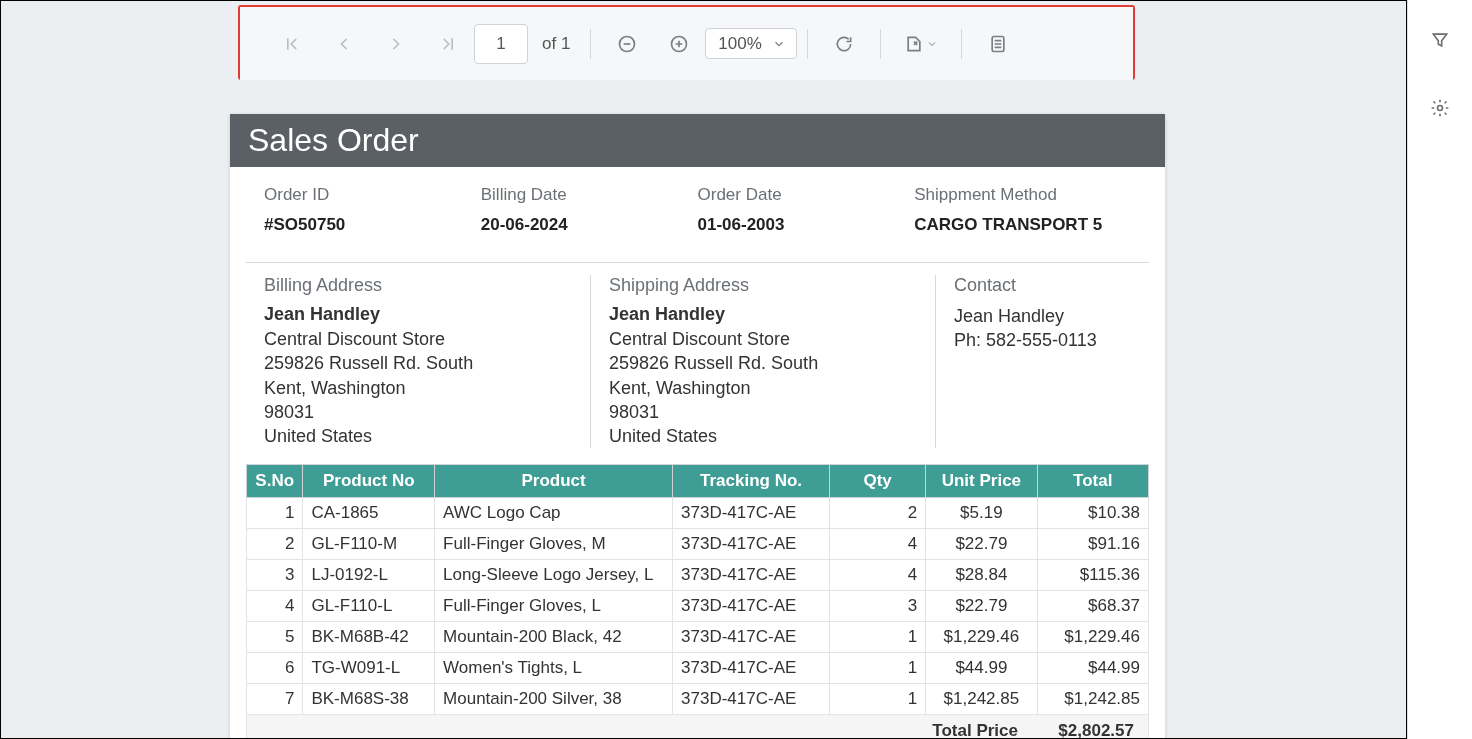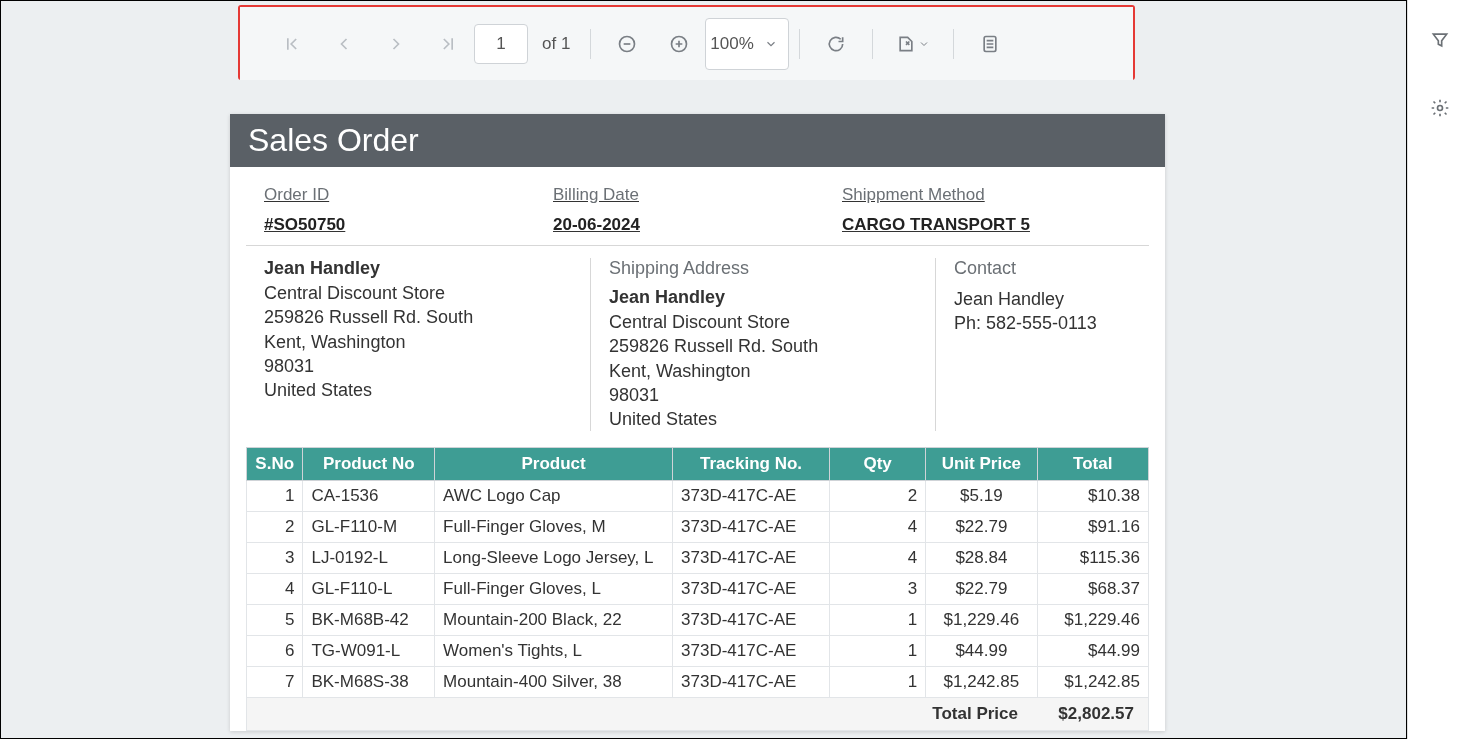--- a/index.html
+++ b/index.html
@@ -11,26 +11,26 @@
   .right-pane { width:65px; height:739px; background:#fff; border-left:1px solid #e0e0e0; display:flex; flex-direction:column; align-items:center; padding-top:14px; gap:16px; }
 
   
   .toolbar-frame { position:absolute; left:237px; top:4px; width:897px; height:75px; border:2px solid #e53935; border-radius:3px; }
   .toolbar { position:absolute; left:0; top:0; right:0; height:73px; background:#f5f7f8; display:flex; align-items:center; padding:0 26px; }
   .tb-btn { width:52px; height:52px; display:flex; align-items:center; justify-content:center; color:#7a7f85; border-radius:4px; cursor:pointer; }
   .tb-btn.disabled { color:#b9bec3; cursor:default; }
   .tb-sep { width:1px; height:30px; background:#d4d8db; margin:0 10px; }
   .page-input { width:54px; height:40px; border:1px solid #cfd3d7; border-radius:4px; background:#fff; text-align:center; font-size:17px; color:#555; }
   .page-of { margin:0 10px 0 14px; color:#555; font-size:17px; }
-  .zoom-select { height:52px; border:1px solid #cfd3d7; border-radius:4px; background:#fff; display:flex; align-items:center; padding:0 10px 0 4px; color:#555; font-size:17px; gap:10px; cursor:pointer; }
+  .zoom-select { height:31px; border:1px solid #cfd3d7; border-radius:4px; background:#fff; display:flex; align-items:center; padding:0 10px 0 12px; color:#555; font-size:17px; gap:10px; cursor:pointer; }
 
   
   .report { position:absolute; left:229px; top:113px; width:935px; background:#fff; box-shadow:0 1px 4px rgba(0,0,0,.15); }
   .report-header { background:#5a6066; color:#fff; font-weight:400; font-size:32px; padding:8px 18px; }
-  .meta-row { display:flex; padding:18px 18px 10px 18px; border-bottom:1px solid #d7d7d7; margin:0 16px;text-decoration:underline; }
+  .meta-row { display:flex; padding:18px 18px 27px 18px; border-bottom:1px solid #d7d7d7; margin:0 16px; }
   .meta-col { flex:1 1 0; }
   .meta-col .label { color:#6b7075; font-size:17px; margin-bottom:4px; }
   .meta-col .value { color:#222; font-size:17px; font-weight:700;margin-top:10px; }
 
   .addr-row { display:flex; padding:12px 16px 16px 16px; }
   .addr-col { padding:0 18px; }
   .addr-col.c1 { width:345px; border-right:1px solid #d7d7d7; }
   .addr-col.c2 { width:345px; border-right:1px solid #d7d7d7; }
   .addr-col.c3 { flex:1; }
   .addr-title { color:#6b7075; font-size:18px; margin-bottom:8px; }
@@ -137,27 +137,32 @@
     <div class="meta-row">
       <div class="meta-col">
         <div class="label">Order ID</div>
         <div class="value">#SO50750</div>
       </div>
       <div class="meta-col">
         <div class="label">Billing Date</div>
         <div class="value">20-06-2024</div>
       </div>
       <div class="meta-col">
+        <div class="label">Order Date</div>
+        <div class="value">01-06-2003</div>
+      </div>
+      <div class="meta-col">
         <div class="label">Shippment Method</div>
         <div class="value">CARGO TRANSPORT 5</div>
       </div>
     </div>
 
     <div class="addr-row">
       <div class="addr-col c1">
+        <div class="addr-title">Billing Address</div>
         <div class="addr-name">Jean Handley</div>
         <div class="addr-line">Central Discount Store</div>
         <div class="addr-line">259826 Russell Rd. South</div>
         <div class="addr-line">Kent, Washington</div>
         <div class="addr-line">98031</div>
         <div class="addr-line">United States</div>
       </div>
       <div class="addr-col c2">
         <div class="addr-title">Shipping Address</div>
         <div class="addr-name">Jean Handley</div>
@@ -182,21 +187,21 @@
           <th>Product</th>
           <th>Tracking No.</th>
           <th>Qty</th>
           <th>Unit Price</th>
           <th>Total</th>
         </tr>
       </thead>
       <tbody id="items-body">
           <tr>
             <td class="sn">1</td>
-            <td class="pno">CA-1536</td>
+            <td class="pno">CA-1865</td>
             <td class="prod">AWC Logo Cap</td>
             <td class="track">373D-417C-AE</td>
             <td class="qty">2</td>
             <td class="price">$5.19</td>
             <td class="total">$10.38</td>
           </tr>
           <tr>
             <td class="sn">2</td>
             <td class="pno">GL-F110-M</td>
             <td class="prod">Full-Finger Gloves, M</td>
@@ -219,39 +224,39 @@
             <td class="pno">GL-F110-L</td>
             <td class="prod">Full-Finger Gloves, L</td>
             <td class="track">373D-417C-AE</td>
             <td class="qty">3</td>
             <td class="price">$22.79</td>
             <td class="total">$68.37</td>
           </tr>
           <tr>
             <td class="sn">5</td>
             <td class="pno">BK-M68B-42</td>
-            <td class="prod">Mountain-200 Black, 22</td>
+            <td class="prod">Mountain-200 Black, 42</td>
             <td class="track">373D-417C-AE</td>
             <td class="qty">1</td>
             <td class="price">$1,229.46</td>
             <td class="total">$1,229.46</td>
           </tr>
           <tr>
             <td class="sn">6</td>
             <td class="pno">TG-W091-L</td>
             <td class="prod">Women's Tights, L</td>
             <td class="track">373D-417C-AE</td>
             <td class="qty">1</td>
             <td class="price">$44.99</td>
             <td class="total">$44.99</td>
           </tr>
           <tr>
             <td class="sn">7</td>
             <td class="pno">BK-M68S-38</td>
-            <td class="prod">Mountain-400 Silver, 38</td>
+            <td class="prod">Mountain-200 Silver, 38</td>
             <td class="track">373D-417C-AE</td>
             <td class="qty">1</td>
             <td class="price">$1,242.85</td>
             <td class="total">$1,242.85</td>
           </tr>
         </tbody>
     </table>
 
     <div class="totals">
       <div class="lbl">Total Price</div>

